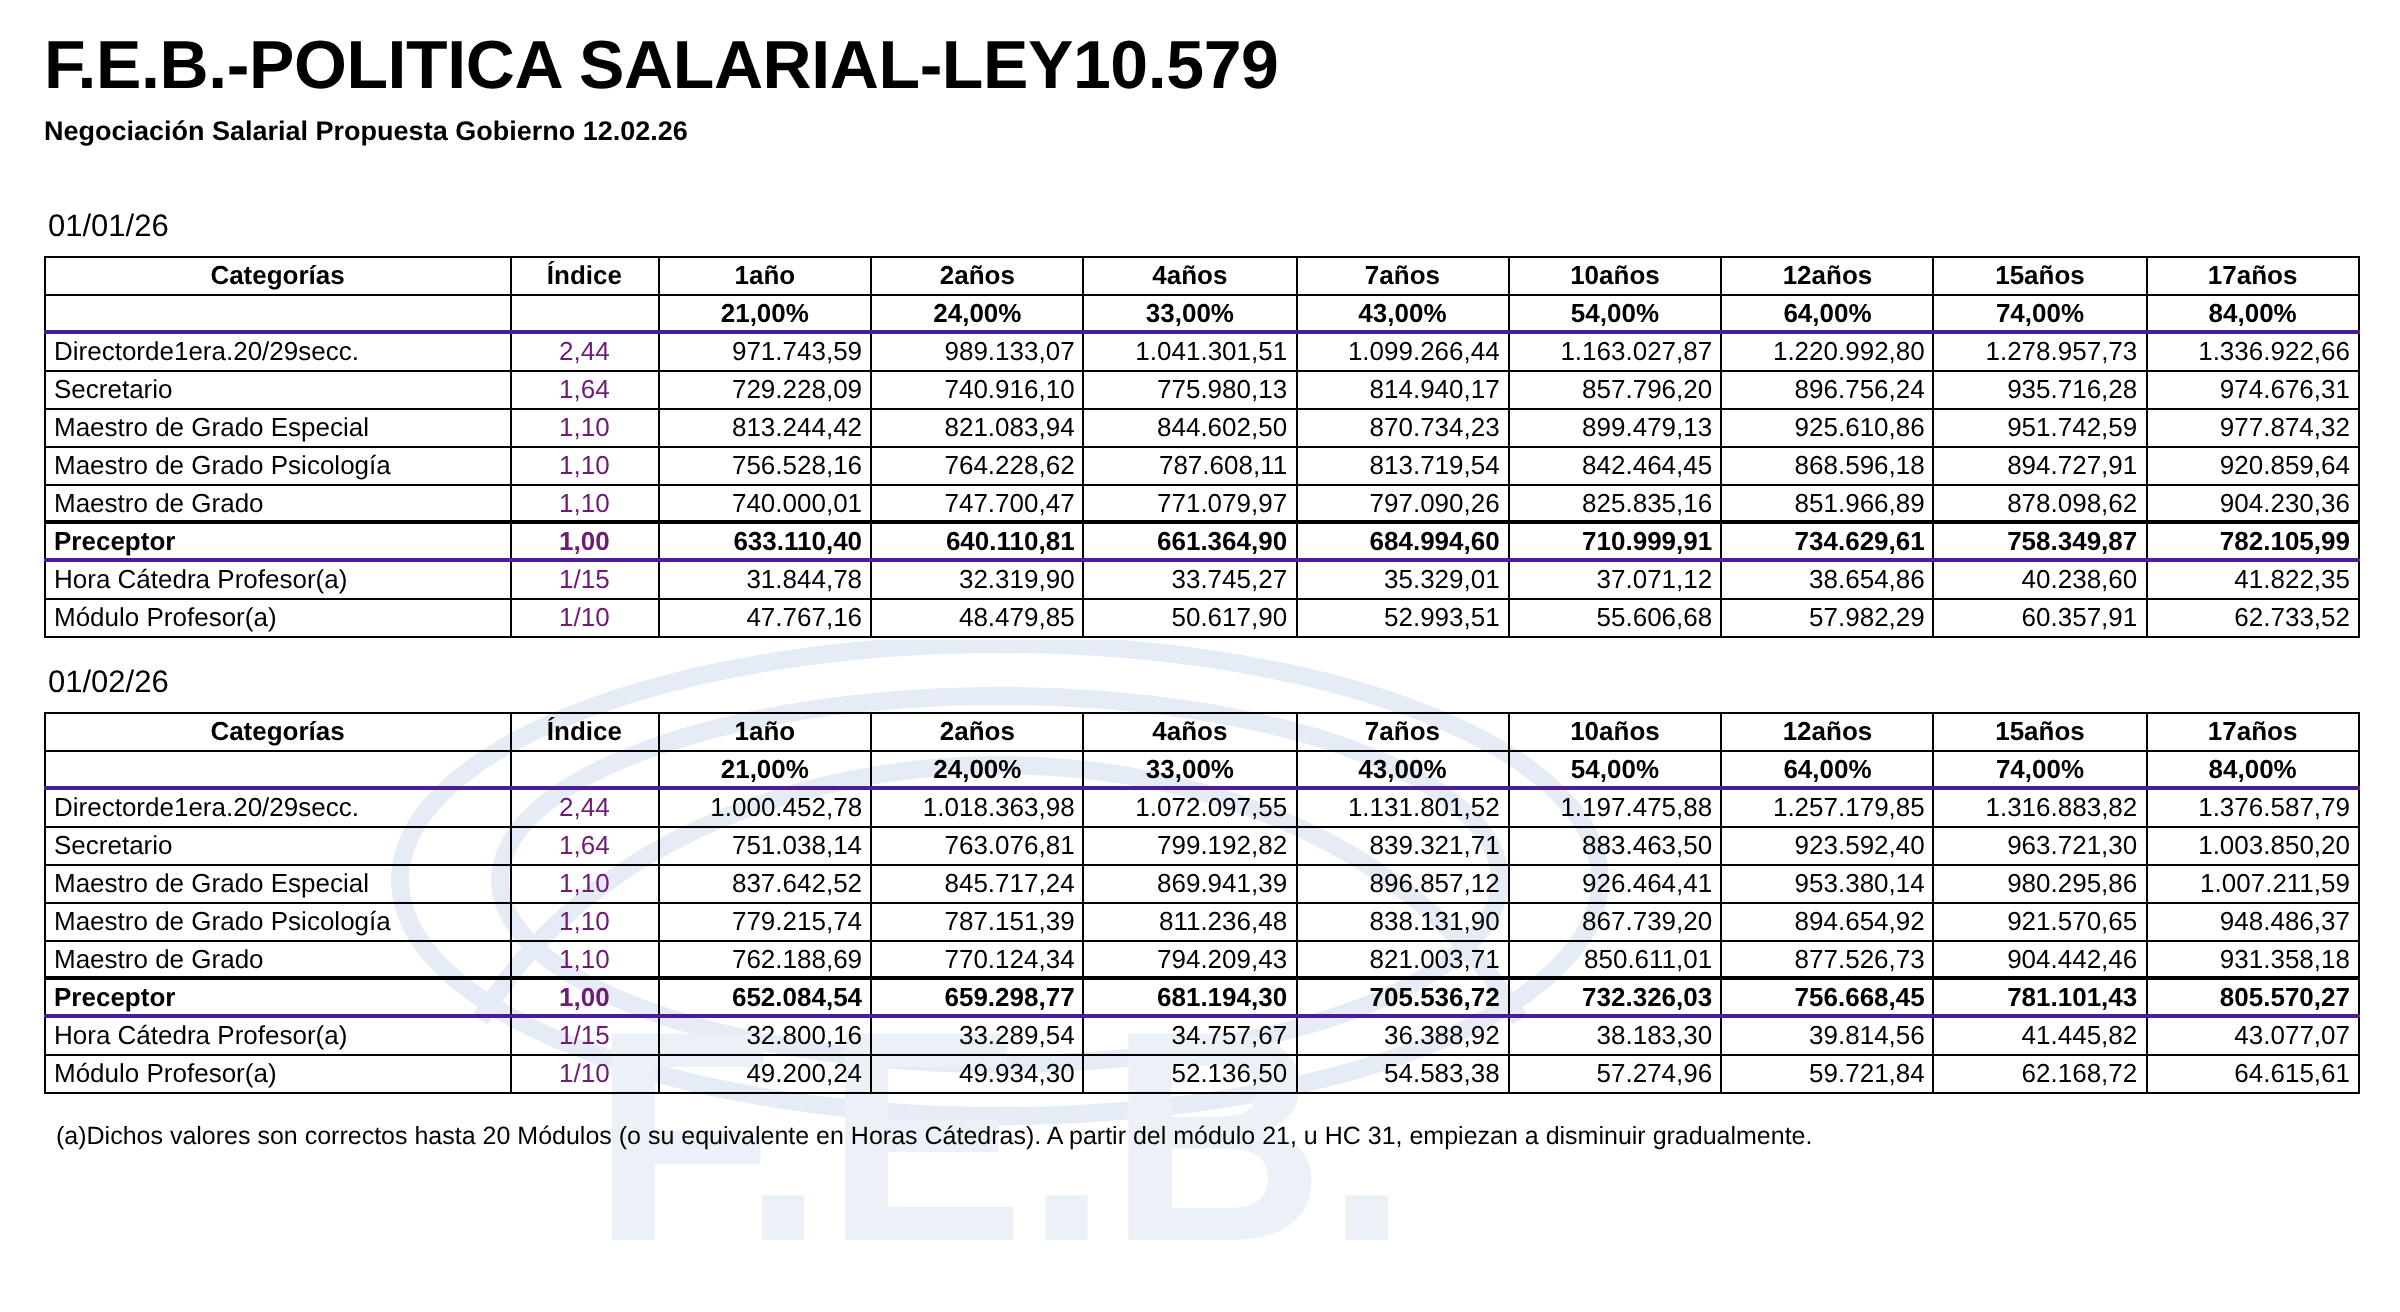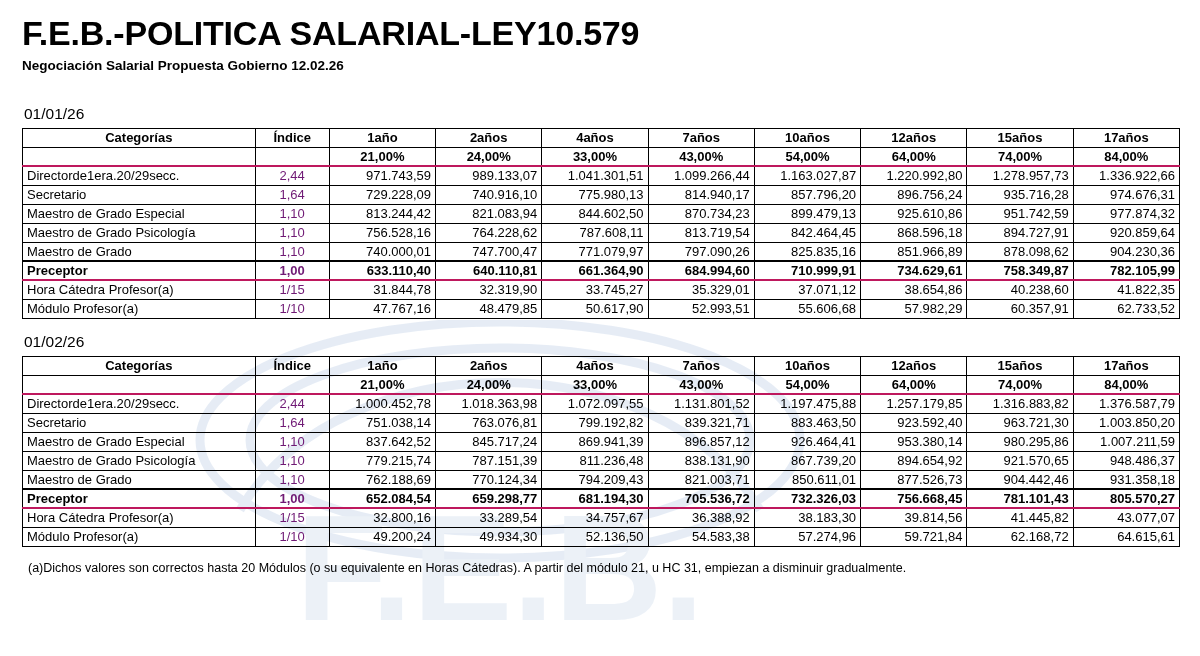--- a/index.html
+++ b/index.html
@@ -86,21 +86,21 @@
     text-align: right;
     padding-right: 7px;
   }
   tr.bold td {
     font-weight: bold;
   }
   tr.thicktop td {
     border-top: 2px solid #000000;
   }
   tr.thickbot td {
-    border-bottom: 2px solid #be185d;
+    border-bottom: 2px solid #4c1d95;
   }
   .col-cat { width: 232px; }
   .col-idx { width: 74px; }
   .col-val { width: 106px; }
   .footnote {
     font-size: 12.5px;
     line-height: 1.25;
     margin: 2px 0 0 6px;
     max-width: 1110px;
   }

